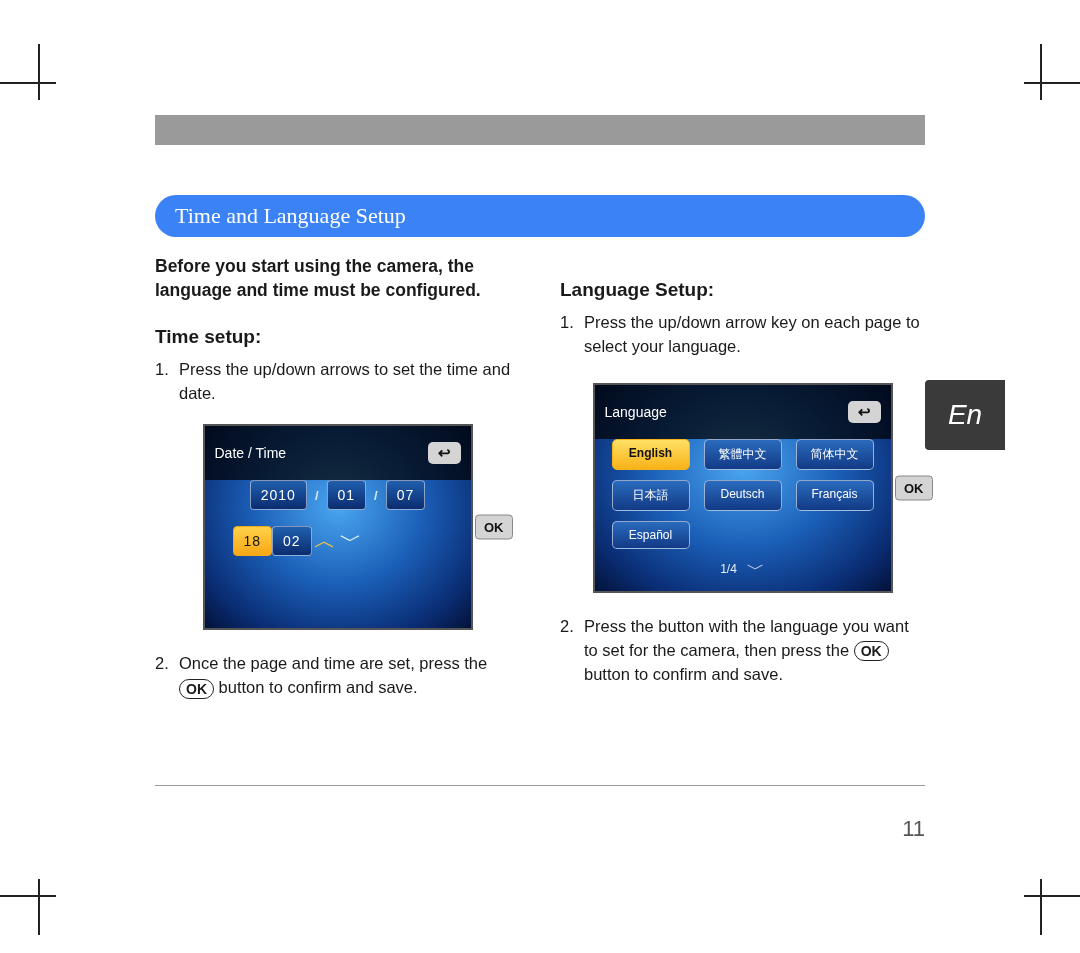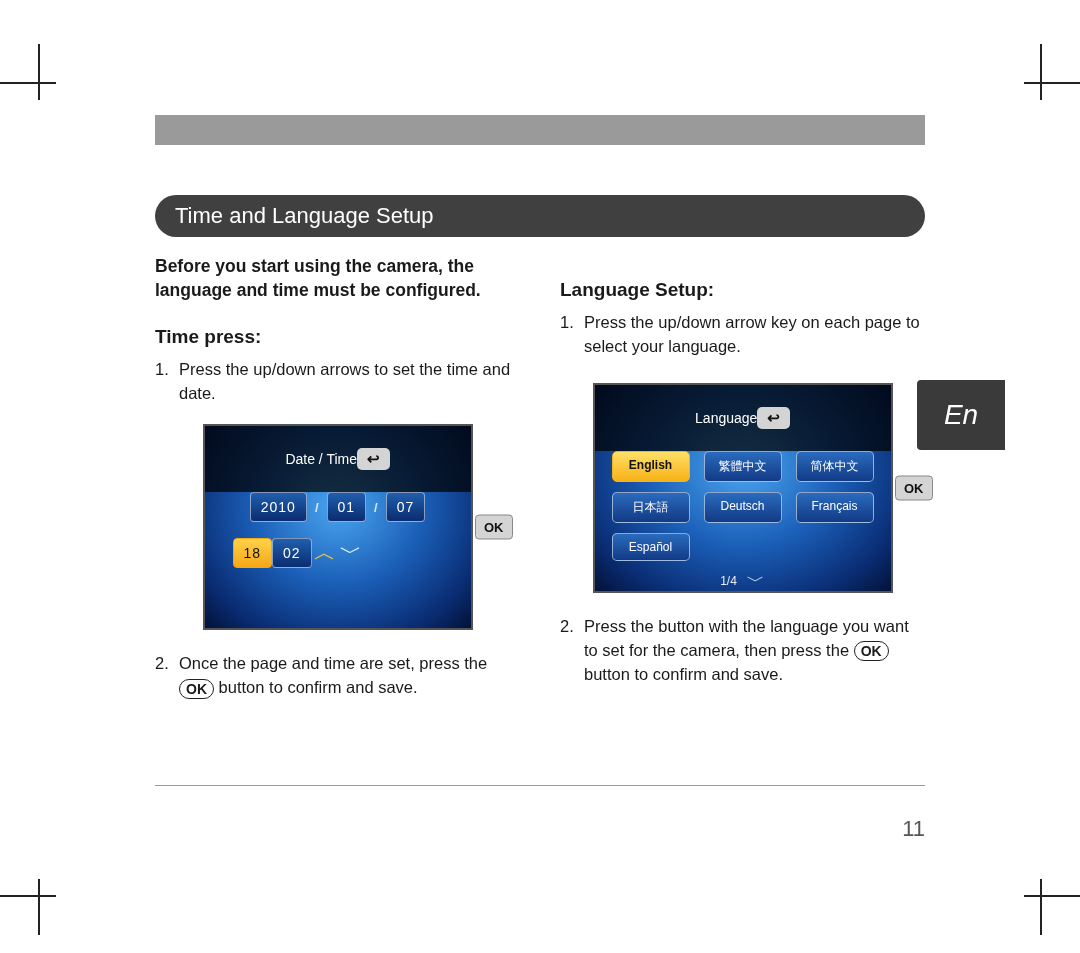--- a/index.html
+++ b/index.html
@@ -20,28 +20,29 @@
     position: absolute;
     left: 155px; top: 115px;
     width: 770px;
   }
   .header-bar {
     width: 100%; height: 30px;
     background: #9a9a9a;
     margin-bottom: 50px;
   }
   .section-title {
-    background: #404040;
+    background: #3b82f6;
     color: #fff;
     border-radius: 22px;
     padding: 8px 20px;
     font-size: 22px;
     font-weight: 500;
     width: 100%;
     margin-bottom: 18px;
+    font-family: Liberation Serif, serif;
   }
   .columns {
     display: flex;
     gap: 40px;
   }
   .col { flex: 1; }
   .intro {
     font-size: 17.5px;
     font-weight: 600;
     margin-bottom: 22px;
@@ -74,21 +75,21 @@
     font-size: 14px;
     line-height: 18px;
     vertical-align: middle;
     font-weight: 600;
   }
 
   .lang-tab {
     position: absolute;
     right: -80px;
     top: 265px;
-    width: 88px; height: 70px;
+    width: 80px; height: 70px;
     background: #3a3a3a;
     color: #fff;
     font-style: italic;
     font-size: 28px;
     display:flex; align-items:center; justify-content:center;
     border-radius: 4px 0 0 4px;
     margin-left: 40px;
   }
 
   .footer-rule {
@@ -107,23 +108,23 @@
     position: relative;
     background: radial-gradient(ellipse at 50% 40%, #4aa6f0 0%, #1b5fb8 45%, #0a2d74 80%, #031238 100%);
     border: 2px solid #555;
     color:#fff;
     font-size:13px;
     overflow:hidden;
   }
   .screen.right { width: 300px; height: 210px; }
 
   .scr-head {
-    display:flex; justify-content:center; align-items:center;
+    display:flex; justify-content:space-between; align-items:center;
     background: rgba(0,0,0,0.72);
-    padding: 22px 10px;
+    padding: 16px 10px;
     font-size:14px;
   }
   .back-btn {
     background:#d4d4d4; color:#111;
     border-radius:5px;
     padding: 2px 10px;
     font-weight:bold;
     font-size:15px;
   }
 
@@ -228,21 +229,21 @@
 
 <div class="page">
   <div class="header-bar"></div>
 
   <div class="section-title">Time and Language Setup</div>
 
   <div class="columns">
 
     <div class="col">
       <p class="intro">Before you start using the camera, the language and time must be configured.</p>
-      <div class="subhead">Time press:</div>
+      <div class="subhead">Time setup:</div>
       <ol class="steps">
         <li>
           <span class="num">1.</span>
           <span>Press the up/down arrows to set the time and date.</span>
         </li>
       </ol>
 
       <div class="screenwrap">
         <div class="screen">
           <div class="scr-head">

